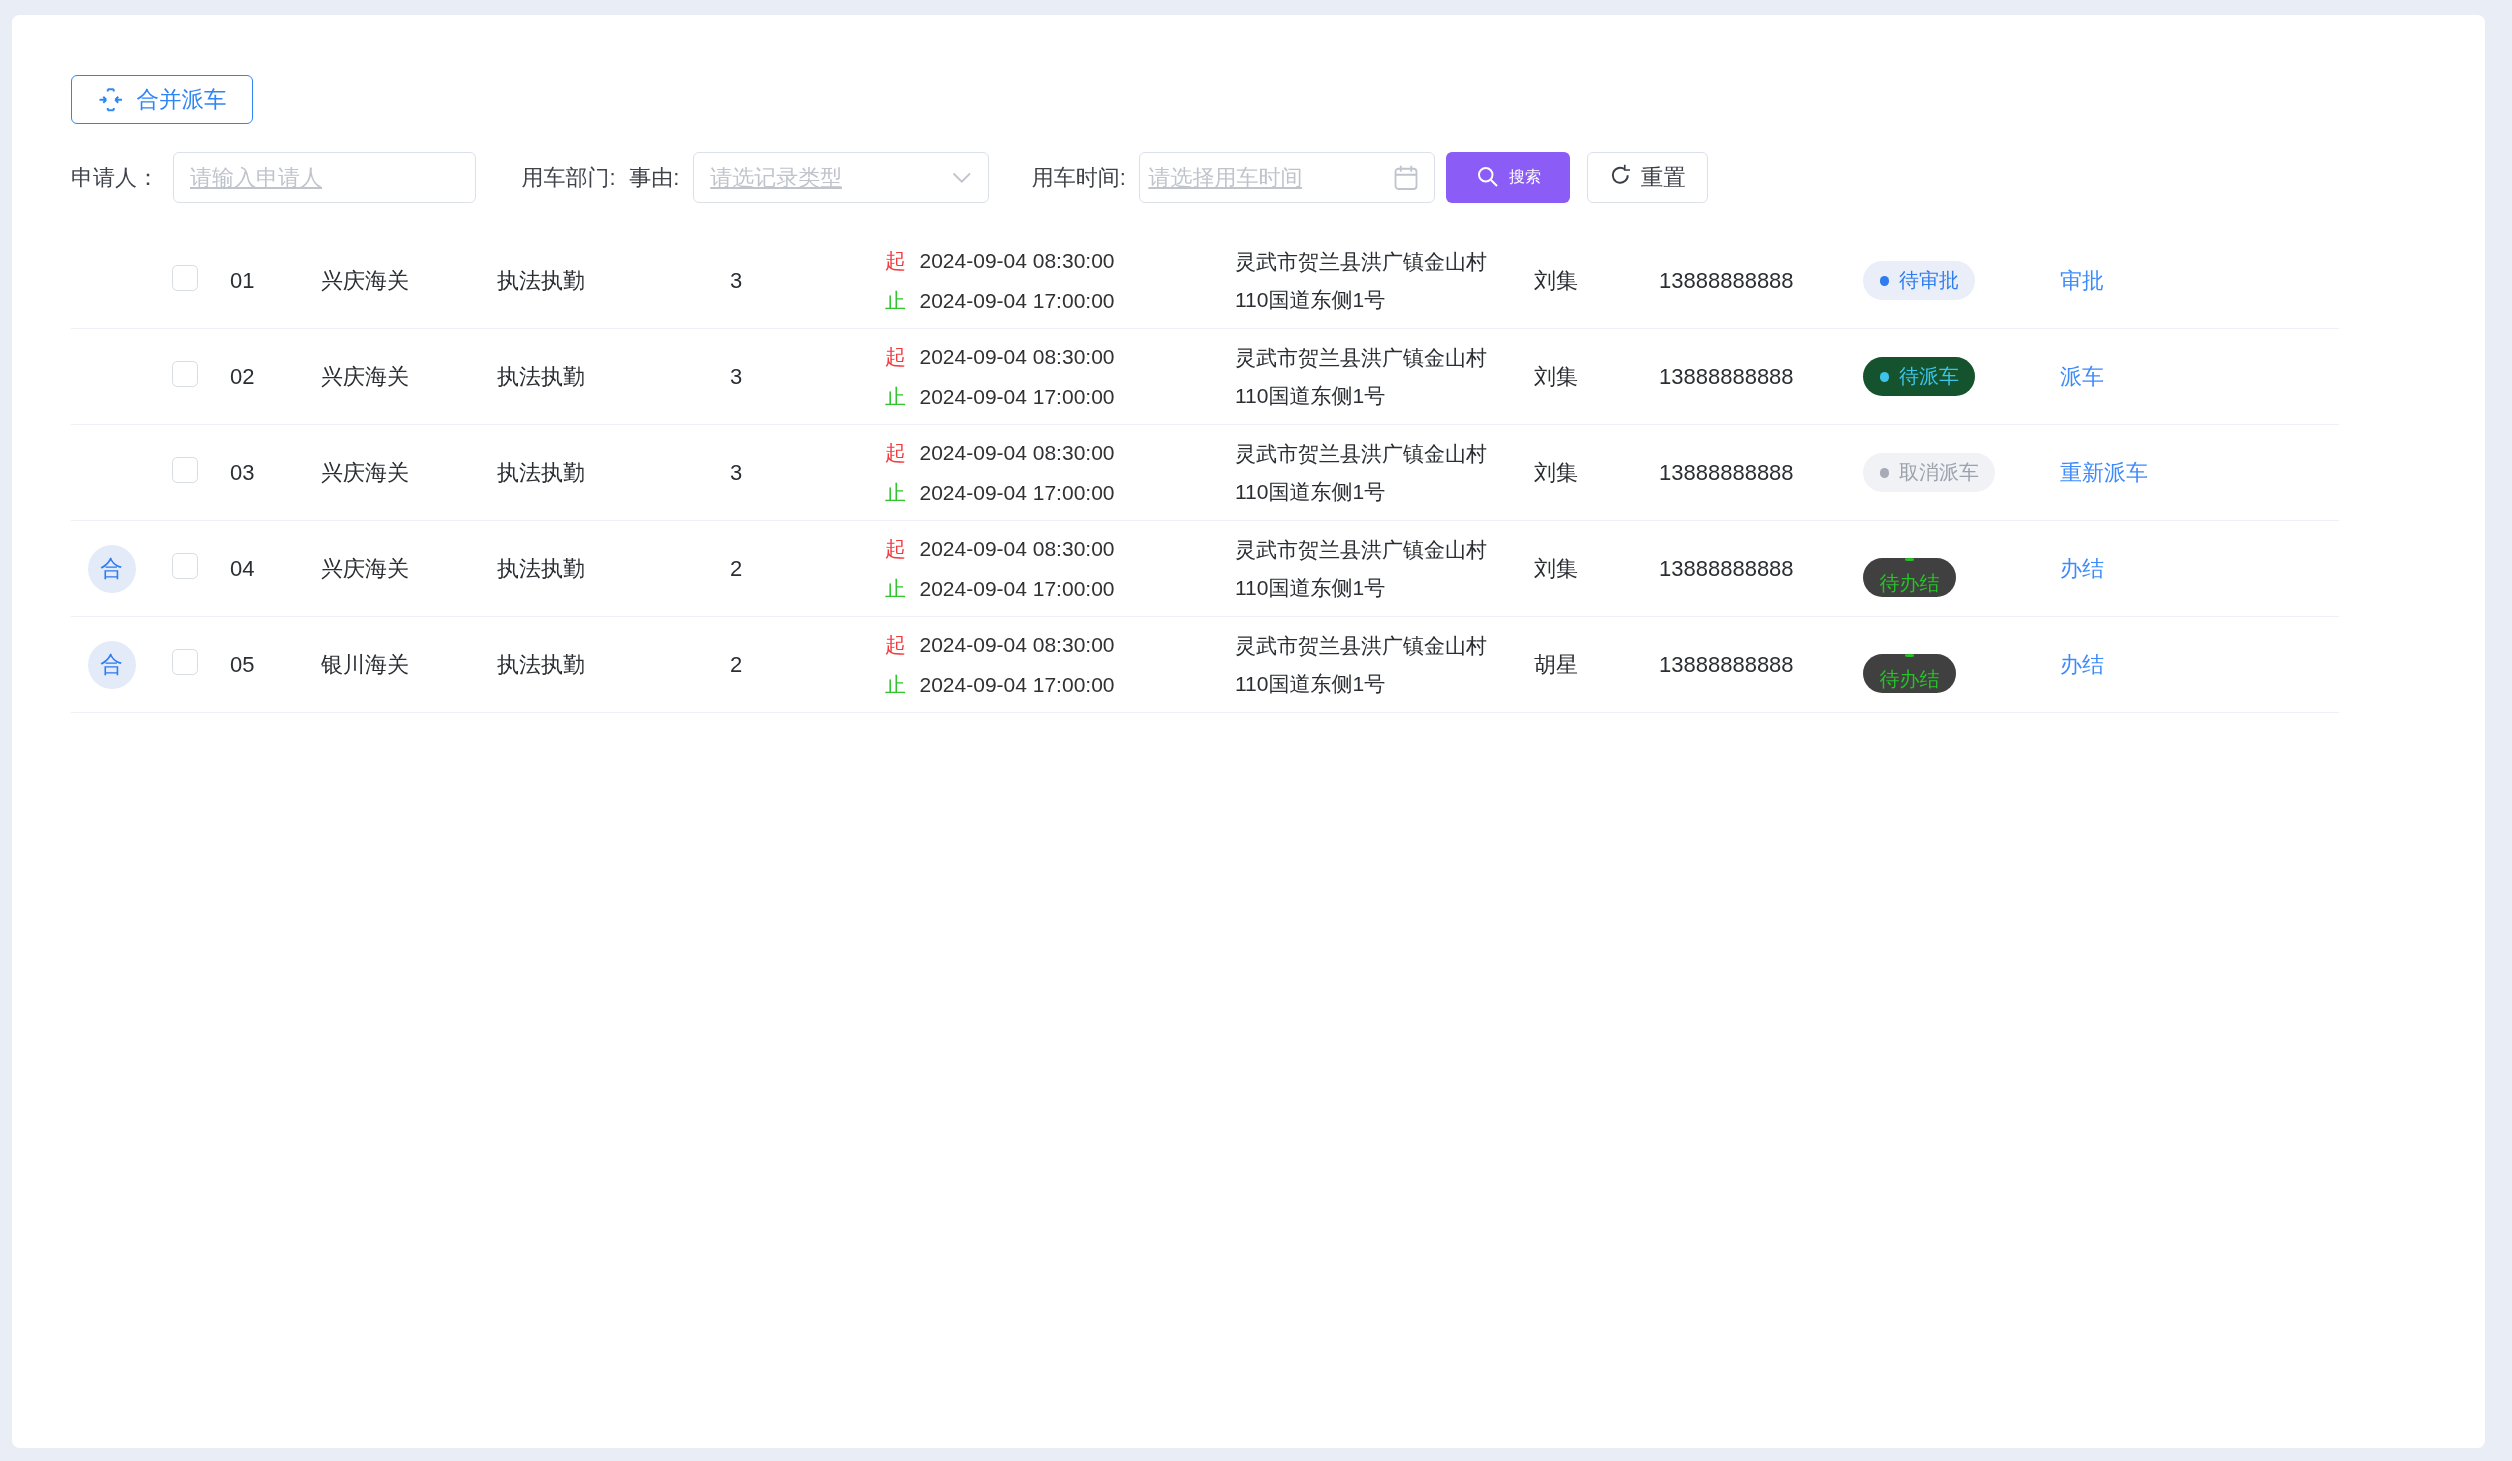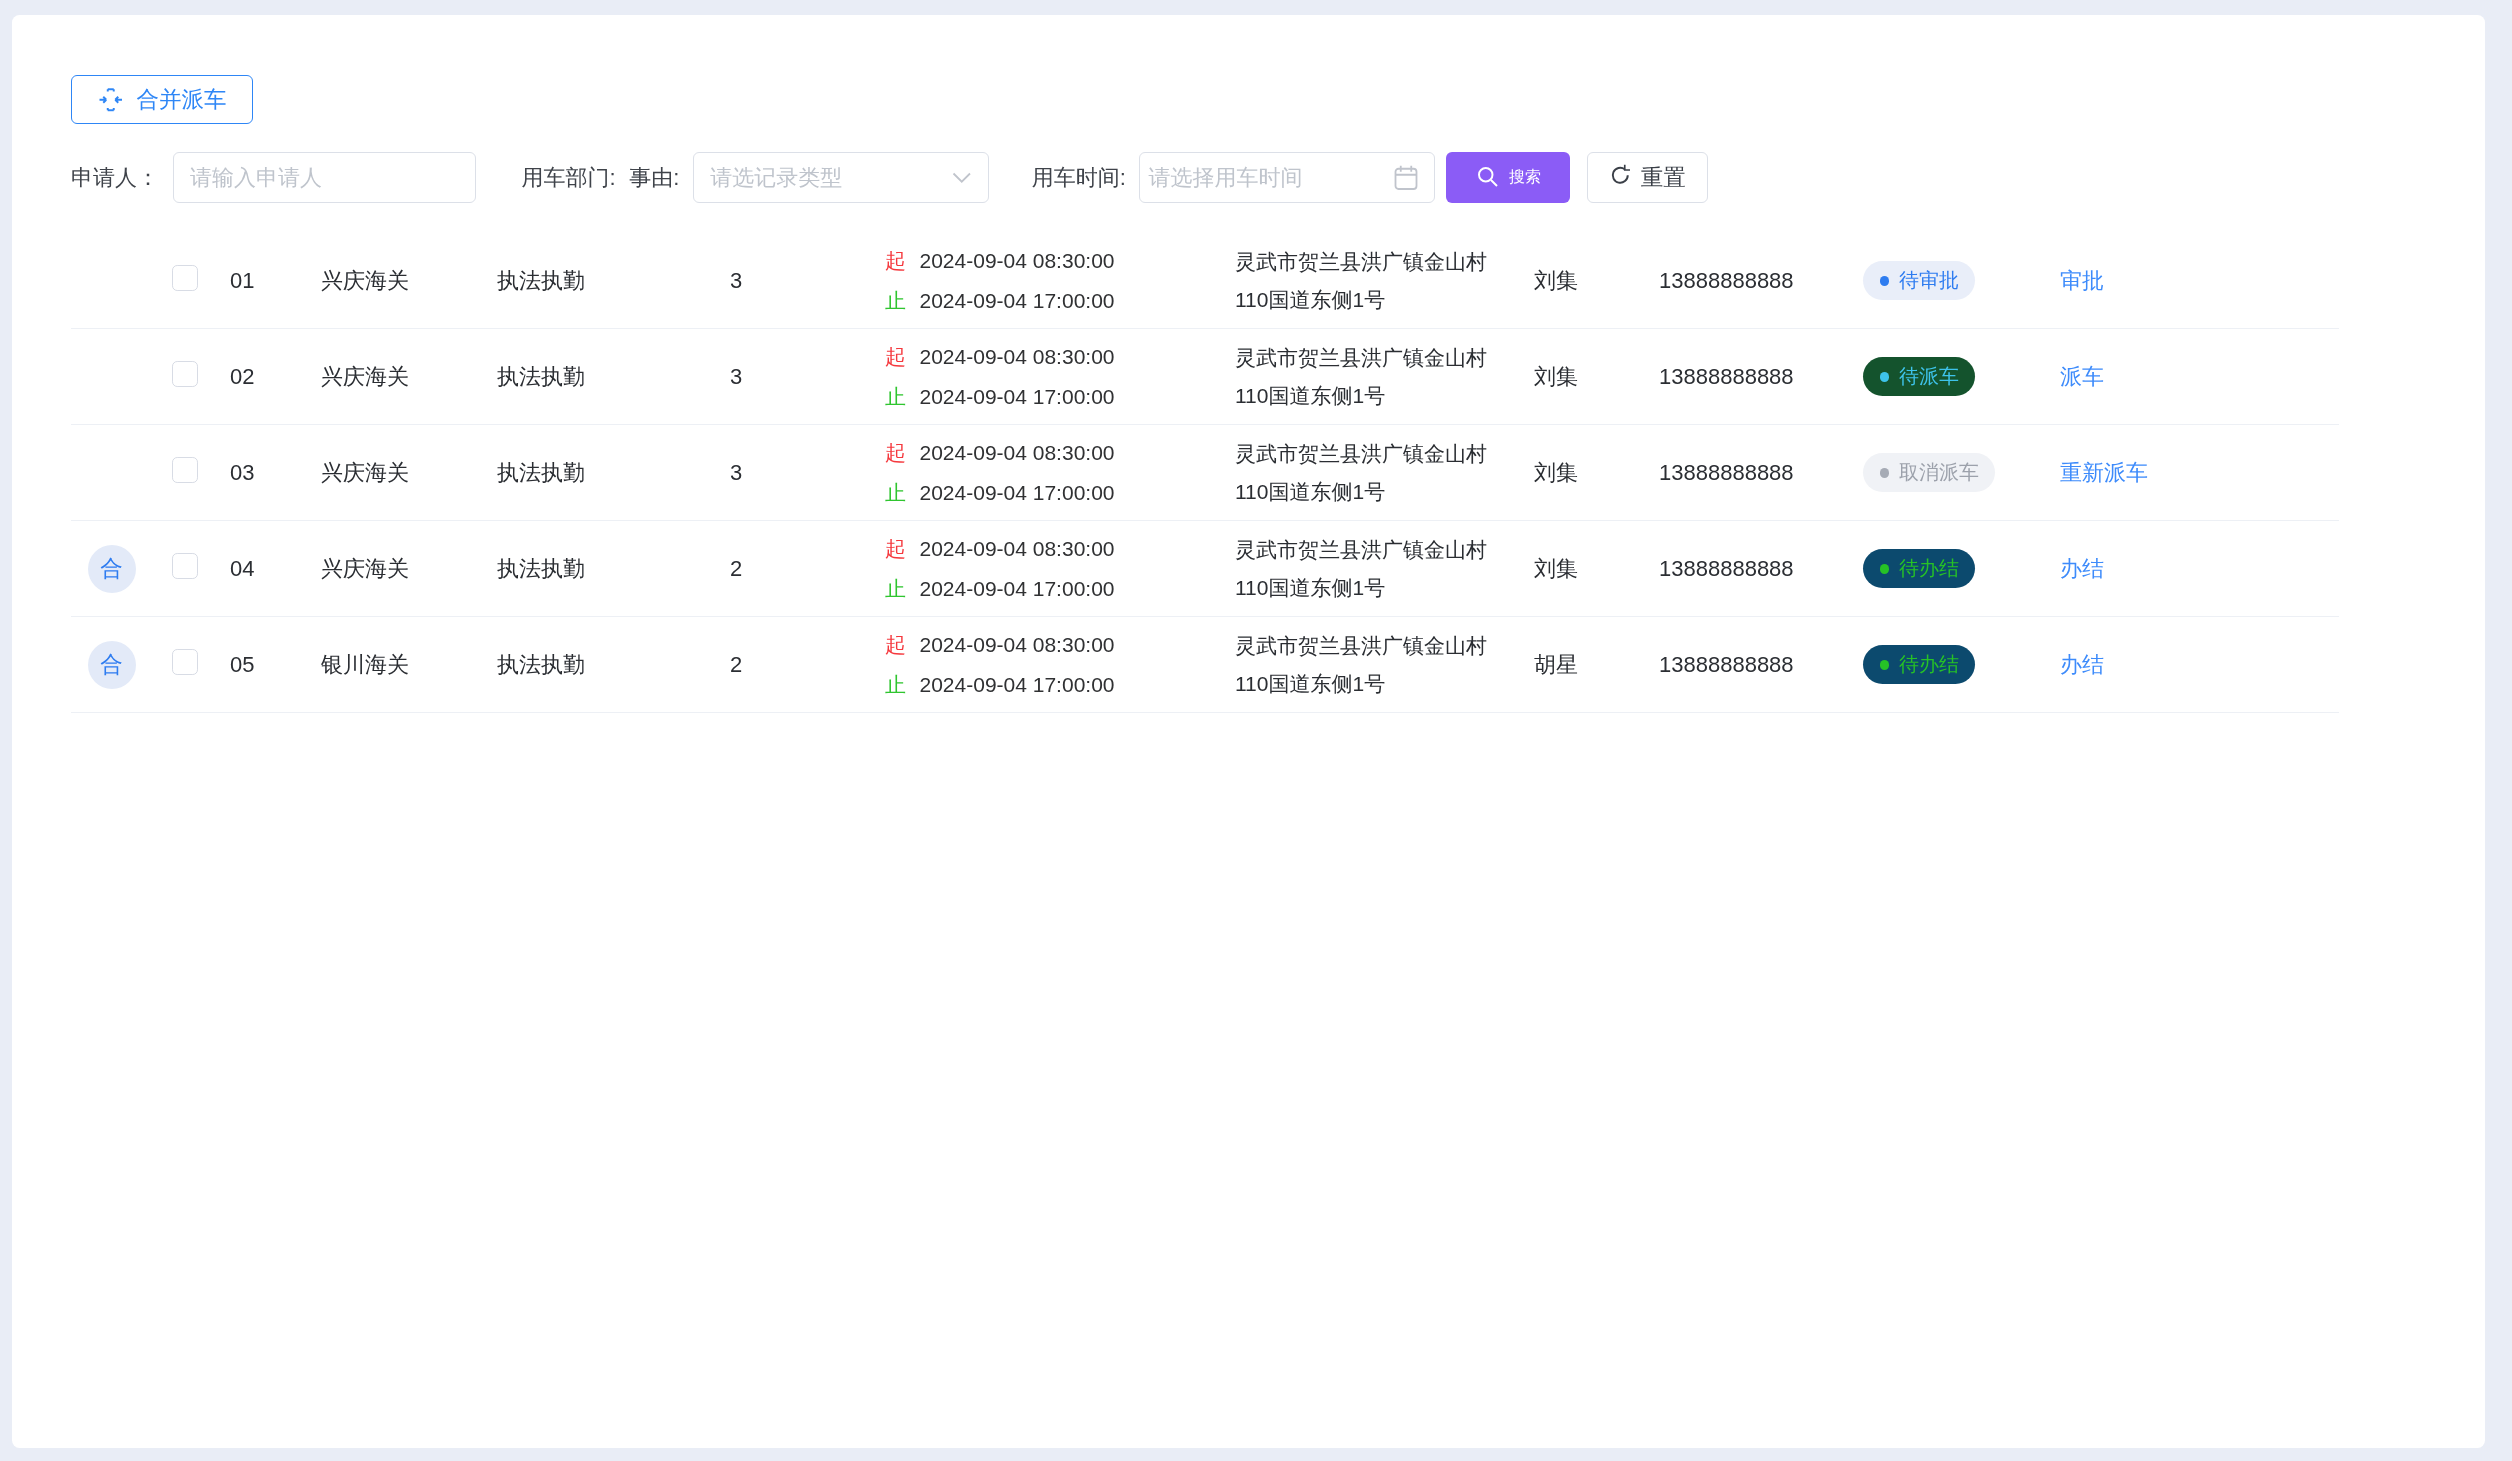--- a/index.html
+++ b/index.html
@@ -33,21 +33,21 @@
     display:flex; align-items:center;
     font-size:22px; color:#3F434A;
   }
   .f-label { white-space:nowrap; margin-right:13.5px; font-weight:500; }
   .fbox {
     height:51px; background:#fff;
     border:1.5px solid #DCE0E8; border-radius:6px;
     display:flex; align-items:center; justify-content:space-between;
     padding:0 16.5px; color:#BFC4CC; font-size:22px;
   }
-  .fbox .ph { white-space:nowrap; overflow:hidden; }
+  .fbox .ph { white-space:nowrap; overflow:hidden;text-decoration:underline; }
   .w-input  { width:303px; margin-right:46px; }
   .w-select { width:296px; margin-right:43px; }
   .w-date   { width:296px;padding-left:8px; }
   .chev svg, .cal svg { display:block; }
   .btn-search {
     margin-left:11px; height:51px; width:124px;
     background:#8b5cf6; color:#fff; border:none; border-radius:6px;
     font-size:16px; display:flex; align-items:center; justify-content:center; gap:10.5px;
     cursor:pointer;
   }
@@ -95,21 +95,21 @@
 
   .badge {
     display:inline-flex; align-items:center; gap:9.7px;
     height:39px; padding:0 16.5px; border-radius:19.5px; font-size:20px;
     white-space:nowrap;
   }
   .badge .dot { width:9.7px; height:9.7px; border-radius:50%; }
   .badge-approve  { color:#2E7CF0; background:#E9EEF9; } .badge-approve .dot  { background:#2E7CF0; }
   .badge-dispatch { color:#3EC3EA; background:#14532d; } .badge-dispatch .dot { background:#3EC3EA; }
   .badge-cancel   { color:#9CA1AB; background:#F0F2F6; } .badge-cancel .dot   { background:#A6ABB5; }
-  .badge-done     { color:#26C226; background:#0c4a6e; } .badge-done .dot     { background:#26C226; }
+  .badge-done     { color:#26C226; background:#404040;flex-direction:column; } .badge-done .dot     { background:#26C226; }
 
   .link { color:#3D8BFB; cursor:pointer; text-decoration:none; font-size:22px; }
 </style>
 </head>
 <body>
 
 <div class="card">
 
   
   <button class="merge-btn">

